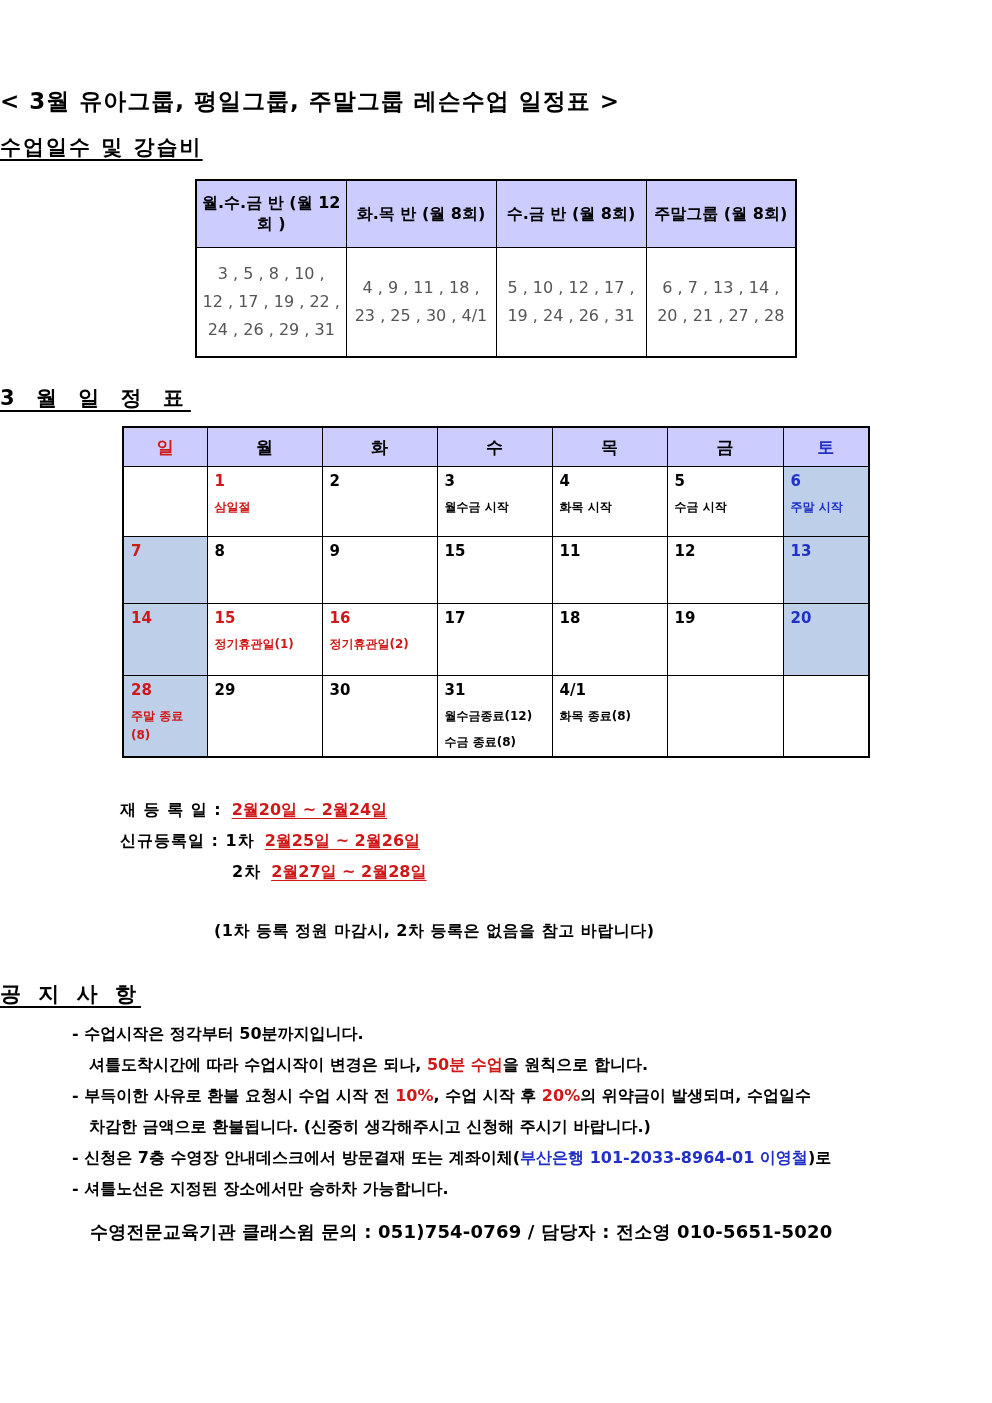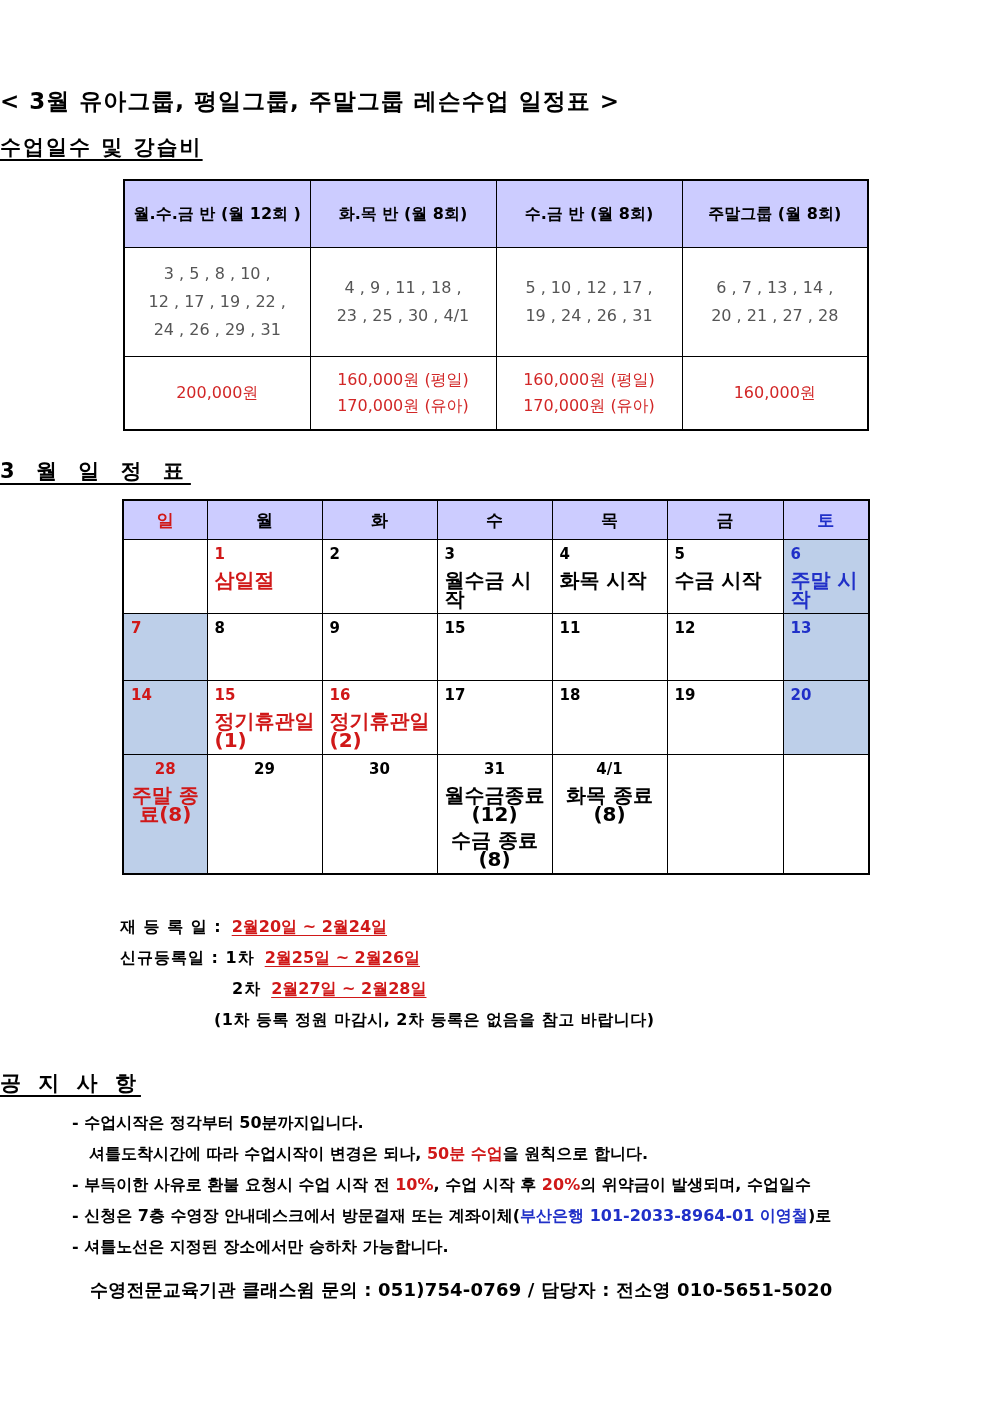--- a/index.html
+++ b/index.html
@@ -11,43 +11,43 @@
   .doc-title{margin-top:86px;font-size:23px;font-weight:bold;letter-spacing:1px;}
   .section-title{font-weight:bold;}
   .section-title .ul{text-decoration:underline;text-underline-offset:5px;}
   .fee-title{margin-top:16px;font-size:21px;}
   .fee-title .ul{letter-spacing:2px;}
   .cal-title{margin-top:26px;font-size:21px;}
   .cal-title .ul{letter-spacing:7px;}
   .notice-title{margin-top:34px;font-size:21px;}
   .notice-title .ul{letter-spacing:5px;}
 
-  table.tbl{width:746px;margin:18px auto 0;border-collapse:collapse;border:2px solid #000;table-layout:fixed;}
+  table.tbl{width:602px;margin:18px auto 0;border-collapse:collapse;border:2px solid #000;table-layout:fixed;}
   table.tbl th,table.tbl td{border:1px solid #000;}
 
   .fee th{height:64px;background:#ccccff;font-size:16px;font-weight:bold;color:#000;text-align:center;}
   .fee td{text-align:center;}
   .fee .days-cell{height:106px;font-size:16px;color:#555;line-height:28px;font-weight:500;}
   .fee .price-cell{height:70px;font-size:16px;color:#d22626;line-height:26px;font-weight:500;}
 
   table.cal{margin-top:14px;}
   .cal th{height:36px;background:#ccccff;font-size:17px;font-weight:bold;text-align:center;}
   .cal td{vertical-align:top;padding:4px 7px;}
   .cal .day-num{font-size:15px;font-weight:bold;line-height:20px;}
-  .cal .note{font-size:20px;font-weight:bold;line-height:19px;margin-top:7px;}
+  .cal .note{font-size:12px;font-weight:bold;line-height:19px;margin-top:7px;}
   .cal td.weekend{background:#bdcfe9;}
   .c-red{color:#d01818;}
   .c-blue{color:#2030c8;}
   .c-black{color:#000;}
 
   .reg{margin:36px 0 0 120px;font-size:16px;font-weight:bold;line-height:31px;}
   .reg .dates{color:#d01818;text-decoration:underline;text-underline-offset:3px;margin-left:10px;}
   .reg .lbl{letter-spacing:1px;}
   .reg-l3{padding-left:112px;}
-  .reg-l4{padding-left:94px;letter-spacing:0.5px;}
+  .reg-l4{padding-left:94px;letter-spacing:0.5px;margin-top:28px;}
 
   .notices{margin:10px 0 16px 72px;padding:0;list-style:none;font-size:16px;font-weight:600;line-height:31px;}
   .notices li.indent{padding-left:17px;}
 
   .contact{margin:14px 0 0 90px;font-size:18px;font-weight:bold;letter-spacing:0.2px;}
 </style>
 </head>
 <body>
 
 <div class="doc-title">&lt; 3월  유아그룹, 평일그룹, 주말그룹 레슨수업 일정표 &gt;</div>
@@ -74,36 +74,20 @@
           <div>4 , 9 , 11 , 18 ,</div>
           <div>23 , 25 , 30 , 4/1</div>
         </td>
         <td class="days-cell">
           <div>5 , 10 , 12 , 17 ,</div>
           <div>19 , 24 , 26 , 31</div>
         </td>
         <td class="days-cell">
           <div>6 , 7 , 13 , 14 ,</div>
           <div>20 , 21 , 27 , 28</div>
-        </td>
-      </tr>
-      <tr>
-        <td class="price-cell">
-          <div>200,000원</div>
-        </td>
-        <td class="price-cell">
-          <div>160,000원 (평일)</div>
-          <div>170,000원 (유아)</div>
-        </td>
-        <td class="price-cell">
-          <div>160,000원 (평일)</div>
-          <div>170,000원 (유아)</div>
-        </td>
-        <td class="price-cell">
-          <div>160,000원</div>
         </td>
       </tr>
     </tbody>
 </table>
 
 <div class="section-title cal-title">
   <span class="ul">3 월 일 정 표</span>
 </div>
 
 <table class="tbl cal">
@@ -193,21 +177,21 @@
         <td>
           <div class="day-num c-black">18</div>
         </td>
         <td>
           <div class="day-num c-black">19</div>
         </td>
         <td class="weekend">
           <div class="day-num c-blue">20</div>
         </td>
       </tr>
-      <tr style="height: 68px; text-align: center;">
+      <tr style="height: 68px;">
         <td class="weekend">
           <div class="day-num c-red">28</div>
           <div class="note c-red">주말 종료(8)</div>
         </td>
         <td>
           <div class="day-num c-black">29</div>
         </td>
         <td>
           <div class="day-num c-black">30</div>
         </td>
@@ -240,17 +224,18 @@
 </div>
 
 <div class="section-title notice-title">
   <span class="ul">공 지 사 항</span>
 </div>
 
 <ul class="notices" id="notice-list">
     <li><span class="c-black">- 수업시작은 정각부터 50분까지입니다.</span></li>
     <li class="indent"><span class="c-black">셔틀도착시간에 따라 수업시작이 변경은 되나, </span><span class="c-red">50분 수업</span><span class="c-black">을 원칙으로 합니다.</span></li>
     <li><span class="c-black">- 부득이한 사유로 환불 요청시 수업 시작 전 </span><span class="c-red">10%</span><span class="c-black">, 수업 시작 후 </span><span class="c-red">20%</span><span class="c-black">의 위약금이 발생되며, 수업일수</span></li>
+    <li class="indent"><span class="c-black">차감한 금액으로 환불됩니다. (신중히 생각해주시고 신청해 주시기 바랍니다.)</span></li>
     <li><span class="c-black">- 신청은 7층 수영장 안내데스크에서 방문결재 또는 계좌이체(</span><span class="c-blue">부산은행 101-2033-8964-01 이영철</span><span class="c-black">)로</span></li>
     <li><span class="c-black">- 셔틀노선은 지정된 장소에서만 승하차 가능합니다.</span></li>
   </ul>
 
 <div class="contact">수영전문교육기관 클래스윔 문의 : 051)754-0769  / 담당자 : 전소영 010-5651-5020</div>
 
 </body></html>

